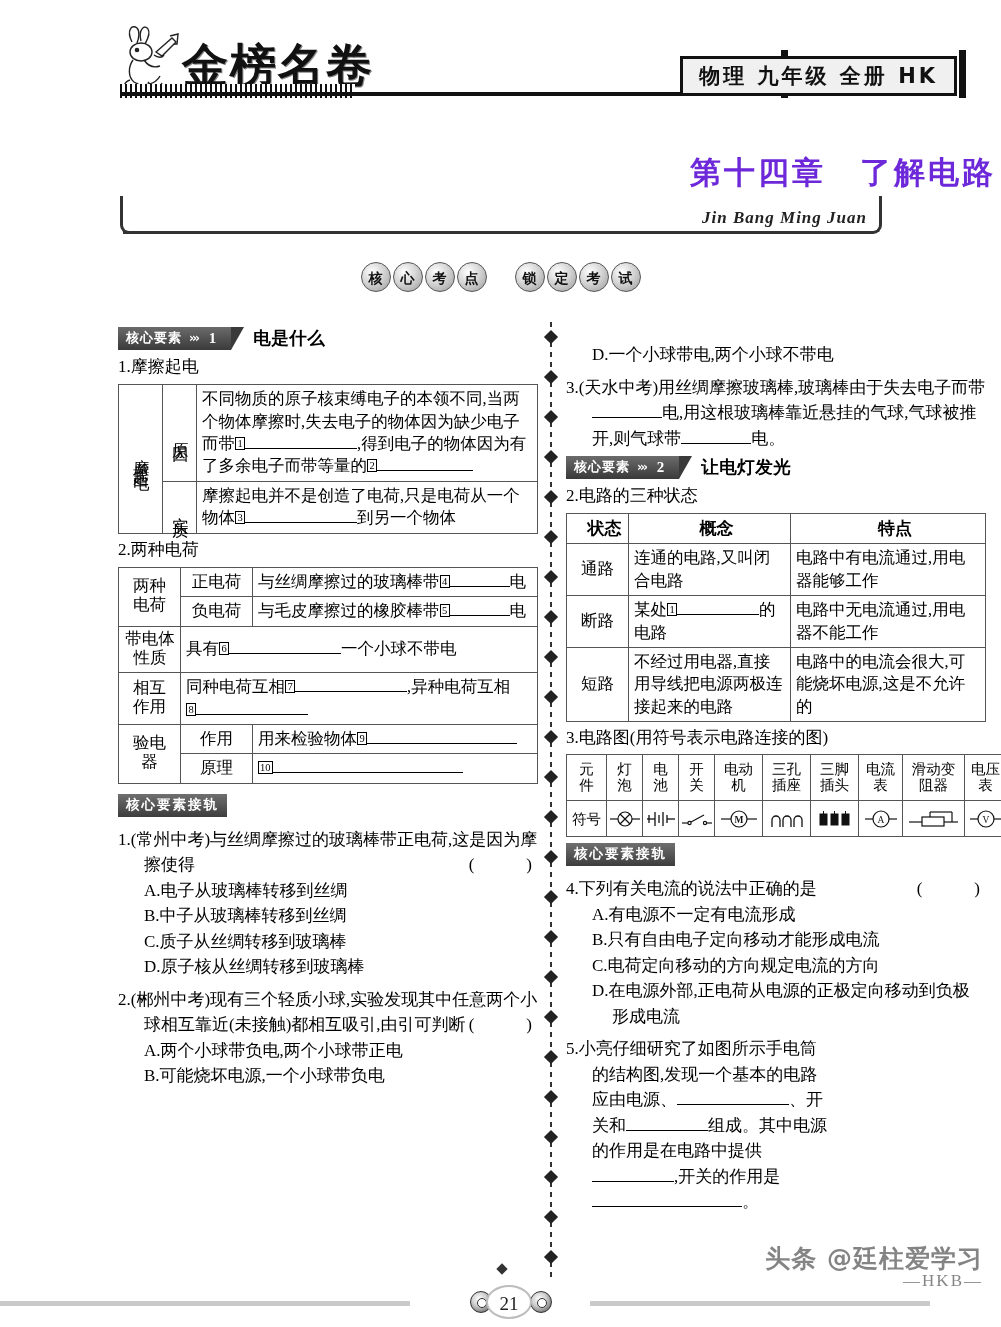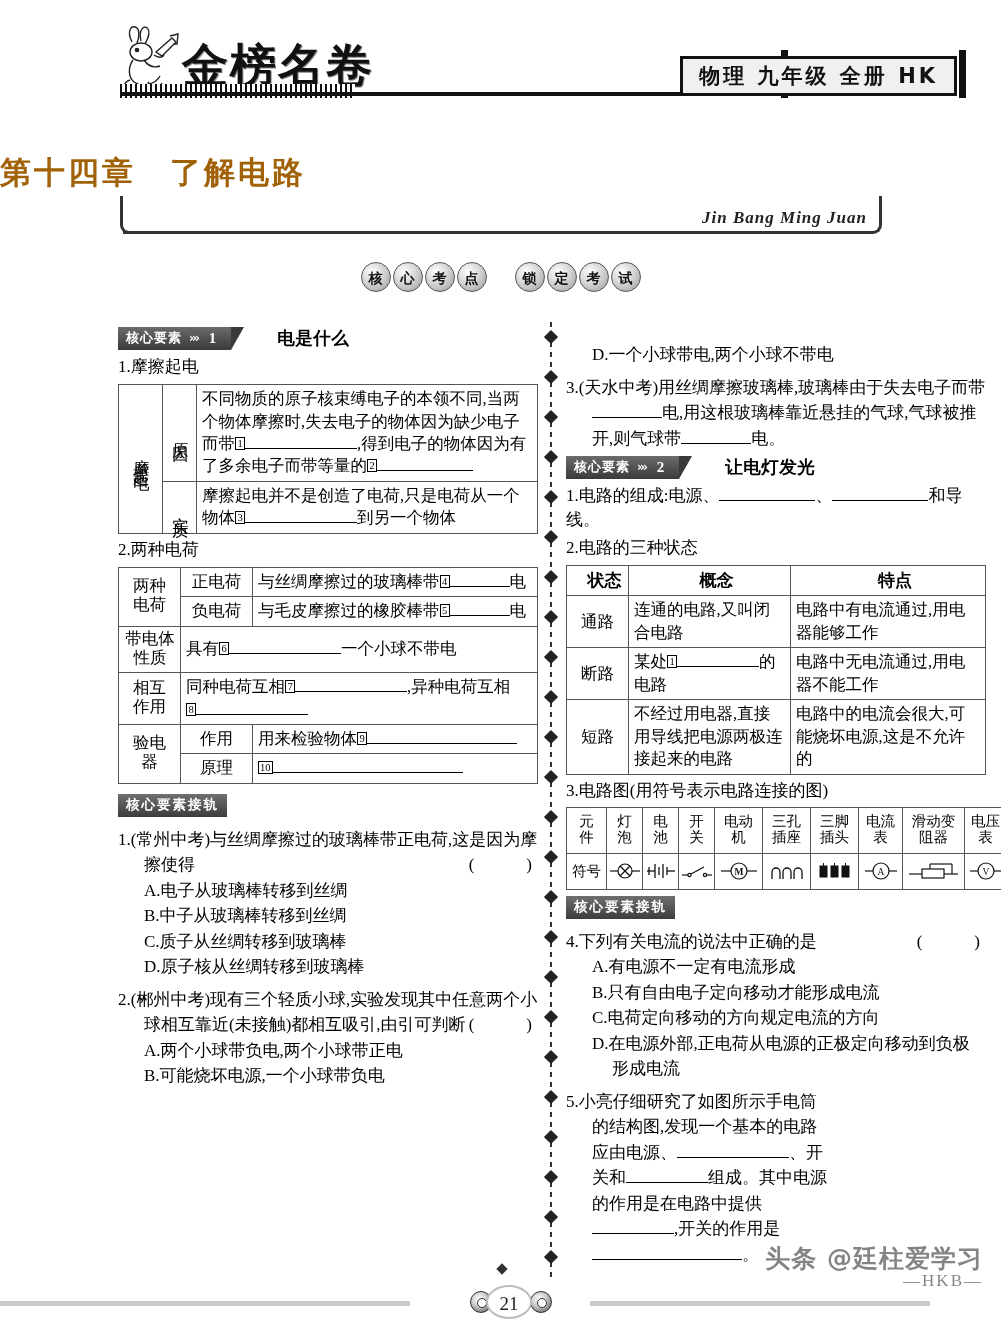--- a/index.html
+++ b/index.html
@@ -36,24 +36,24 @@
     font-weight:bold; font-size:21px; letter-spacing:3px;
     color:#111;
   }
   .subject-cap { position:absolute; top:50px; width:7px; height:48px; background:#111; }
   .subject-cap.l { right:213px; }
   .subject-cap.r { right:35px; }
 
   
   .chapter-title {
     position:absolute; left:0; top:152px; width:996px;
-    text-align:left;
+    text-align:right;
     font-family:"DejaVu Serif","Liberation Serif",serif;
     font-weight:bold; font-size:31px; letter-spacing:3px;
-    color:#a16207;
+    color:#6d28d9;
   }
   .title-bracket {
     position:absolute; left:120px; top:196px; width:762px; height:38px;
     border:3px solid #333; border-top:none;
     border-radius:0 0 9px 9px;
   }
   .title-bracket::after {
     content:""; position:absolute; left:0; bottom:-3px; width:640px; height:3px; background:#333;
   }
   .pinyin {
@@ -83,21 +83,21 @@
   .col-left { left:118px; }
   .col-right { left:566px; }
 
   .divider { position:absolute; left:545px; top:322px; width:12px; height:960px; }
   .divider .dash { position:absolute; left:5px; top:0; width:2px; height:100%;
      background:repeating-linear-gradient(180deg,#333 0px,#333 5px,transparent 5px,transparent 10px); }
   .dia { position:absolute; left:1px; width:10px; height:10px; background:#222;
      transform:rotate(45deg); }
 
   
-  .sec-head { display:flex; align-items:center; margin:0 0 5px 0;gap:24px; }
+  .sec-head { display:flex; align-items:center; margin:0 0 5px 0; }
   .sec-badge {
     position:relative; display:inline-flex; align-items:center;
     background:linear-gradient(180deg,#6b6b6b,#3a3a3a);
     color:#fff; height:23px; padding:0 4px 0 8px;
     font-family:"DejaVu Sans","Liberation Sans",sans-serif;
     font-weight:bold; font-size:13px; letter-spacing:1px;
   }
   .sec-badge .arrows { margin:0 7px; font-size:12px; letter-spacing:-2px; }
   .sec-badge .num { font-size:15px; font-family:"Liberation Serif",serif; margin:0 10px 0 4px; }
   .sec-badge::after {
@@ -385,23 +385,20 @@
 
     <div class="sec-head" style="margin-top:4px">
       <span class="sec-badge">
         <span>核心要素</span>
         <span class="arrows">›››</span>
         <span class="num">2</span>
       </span>
       <span class="sec-title">让电灯发光</span>
     </div>
 
-    <div class="numline">
-      <span>1.电路的组成:电源、</span><span class="blank bk95"></span><span>、</span><span class="blank bk95"></span><span>和导线。</span>
-    </div>
 
     <div class="numline">2.电路的三种状态</div>
 
     <table class="t">
       <tbody>
           <tr>
         <th style="width:62px">状态</th>
         <th style="width:162px">概念</th>
         <th>特点</th>
       </tr>

